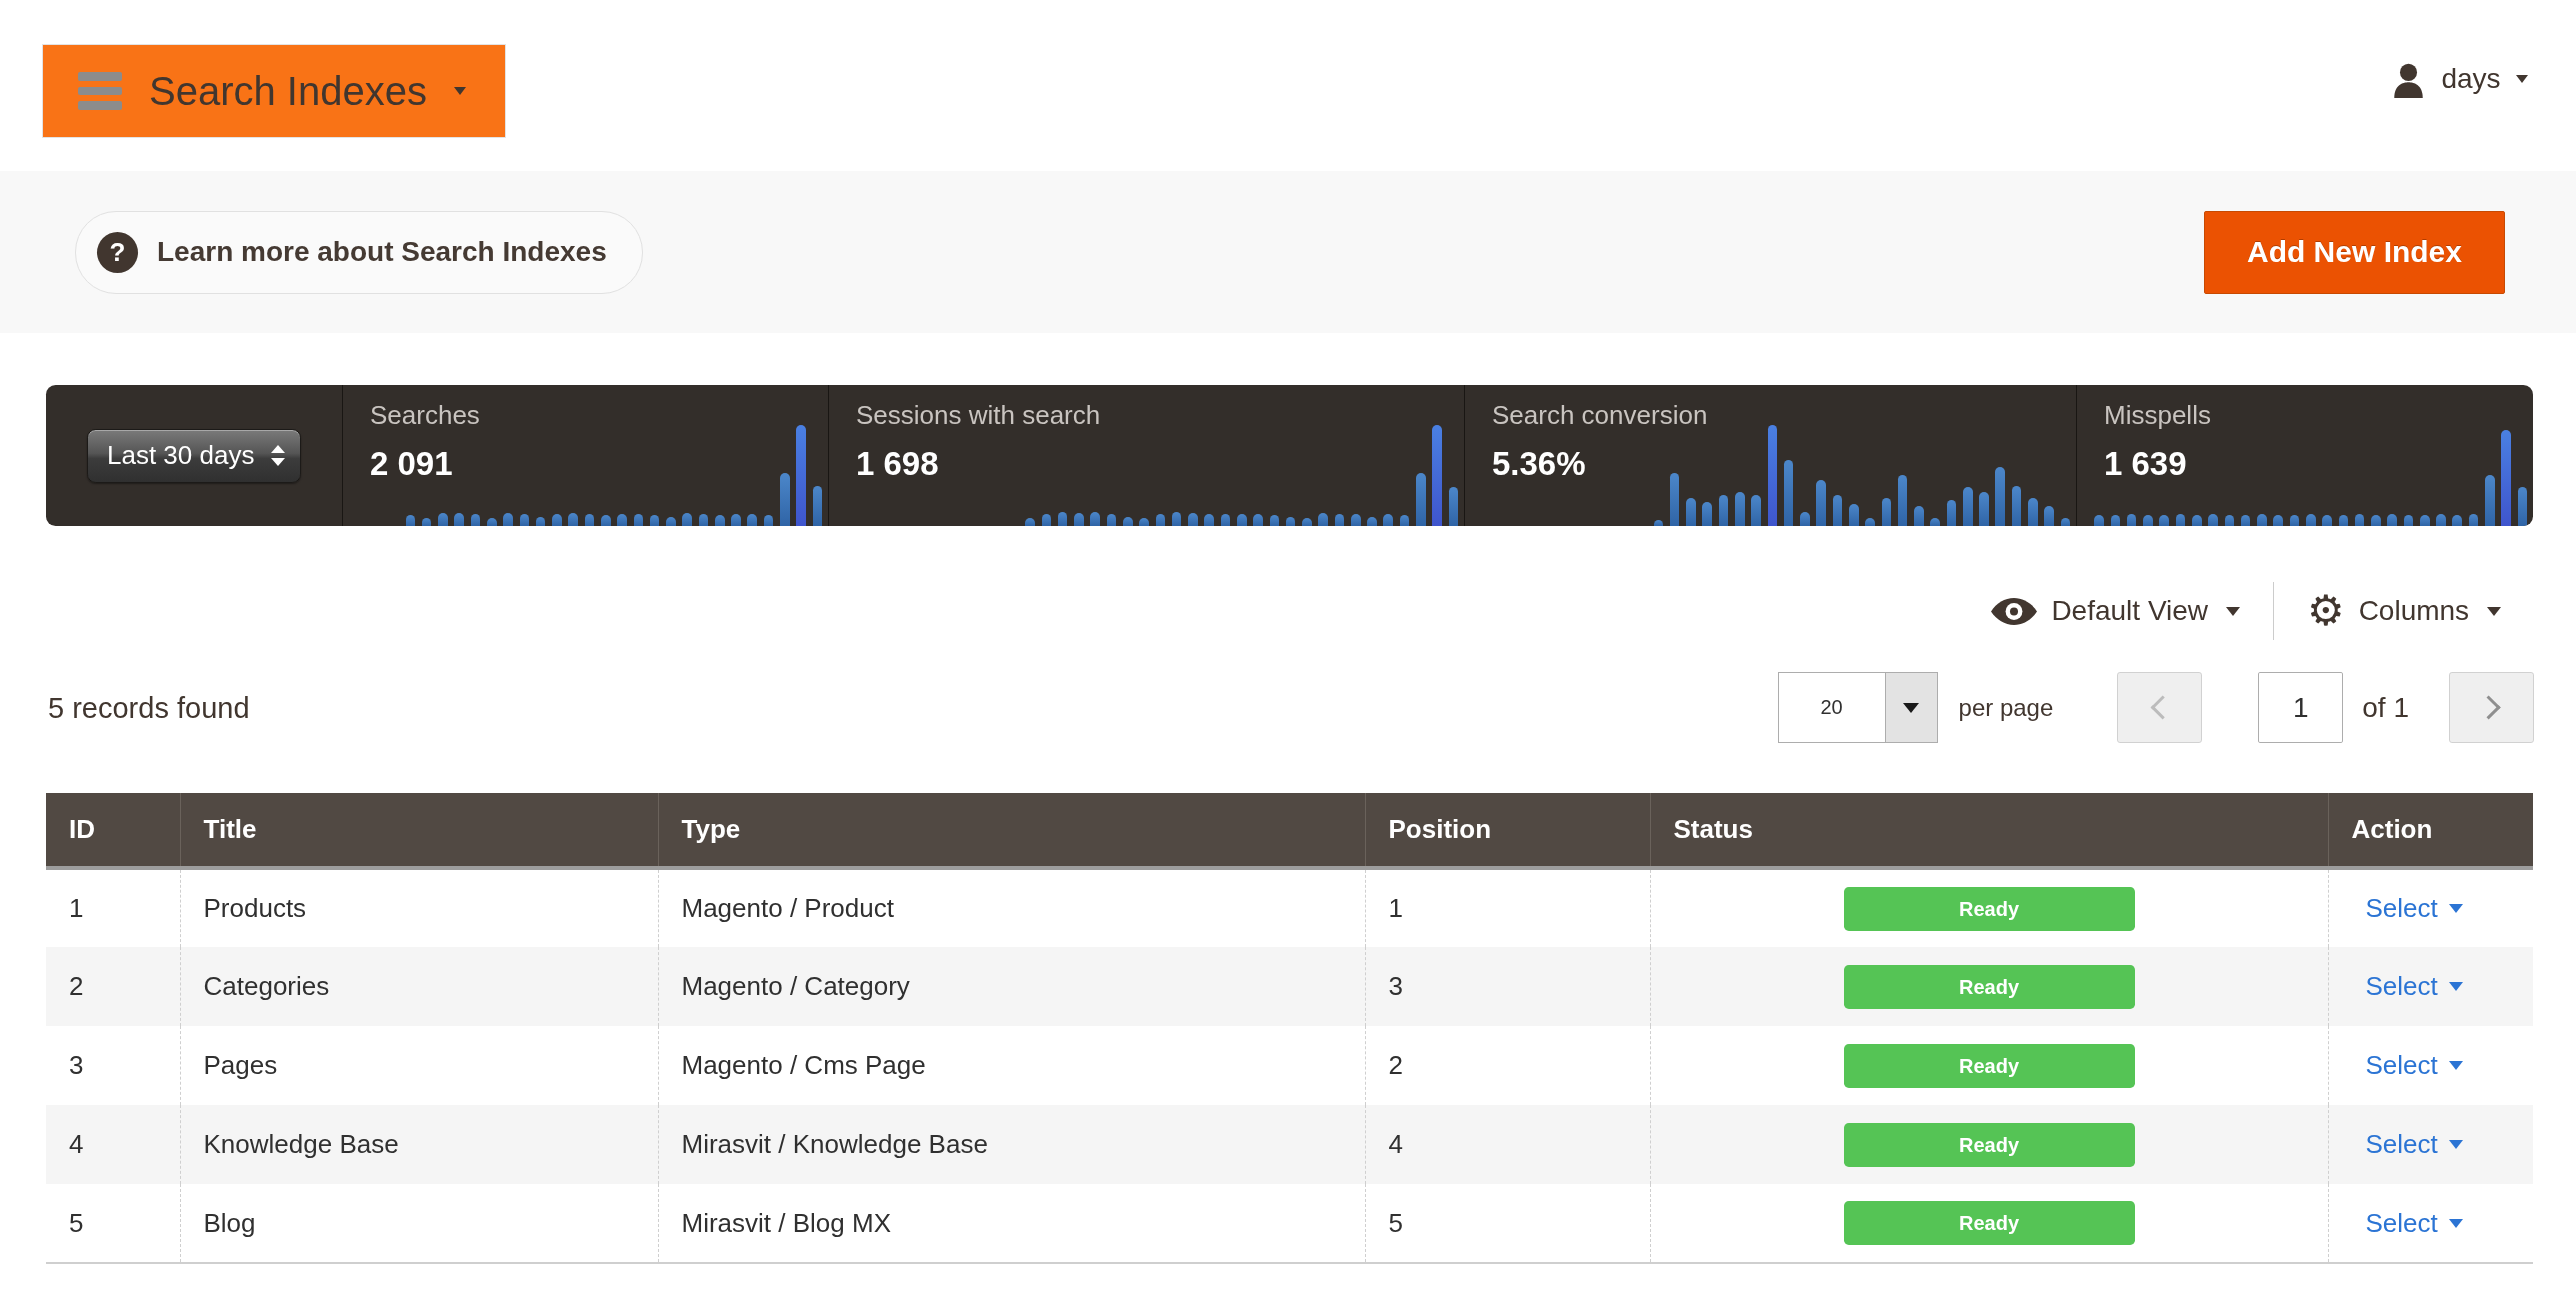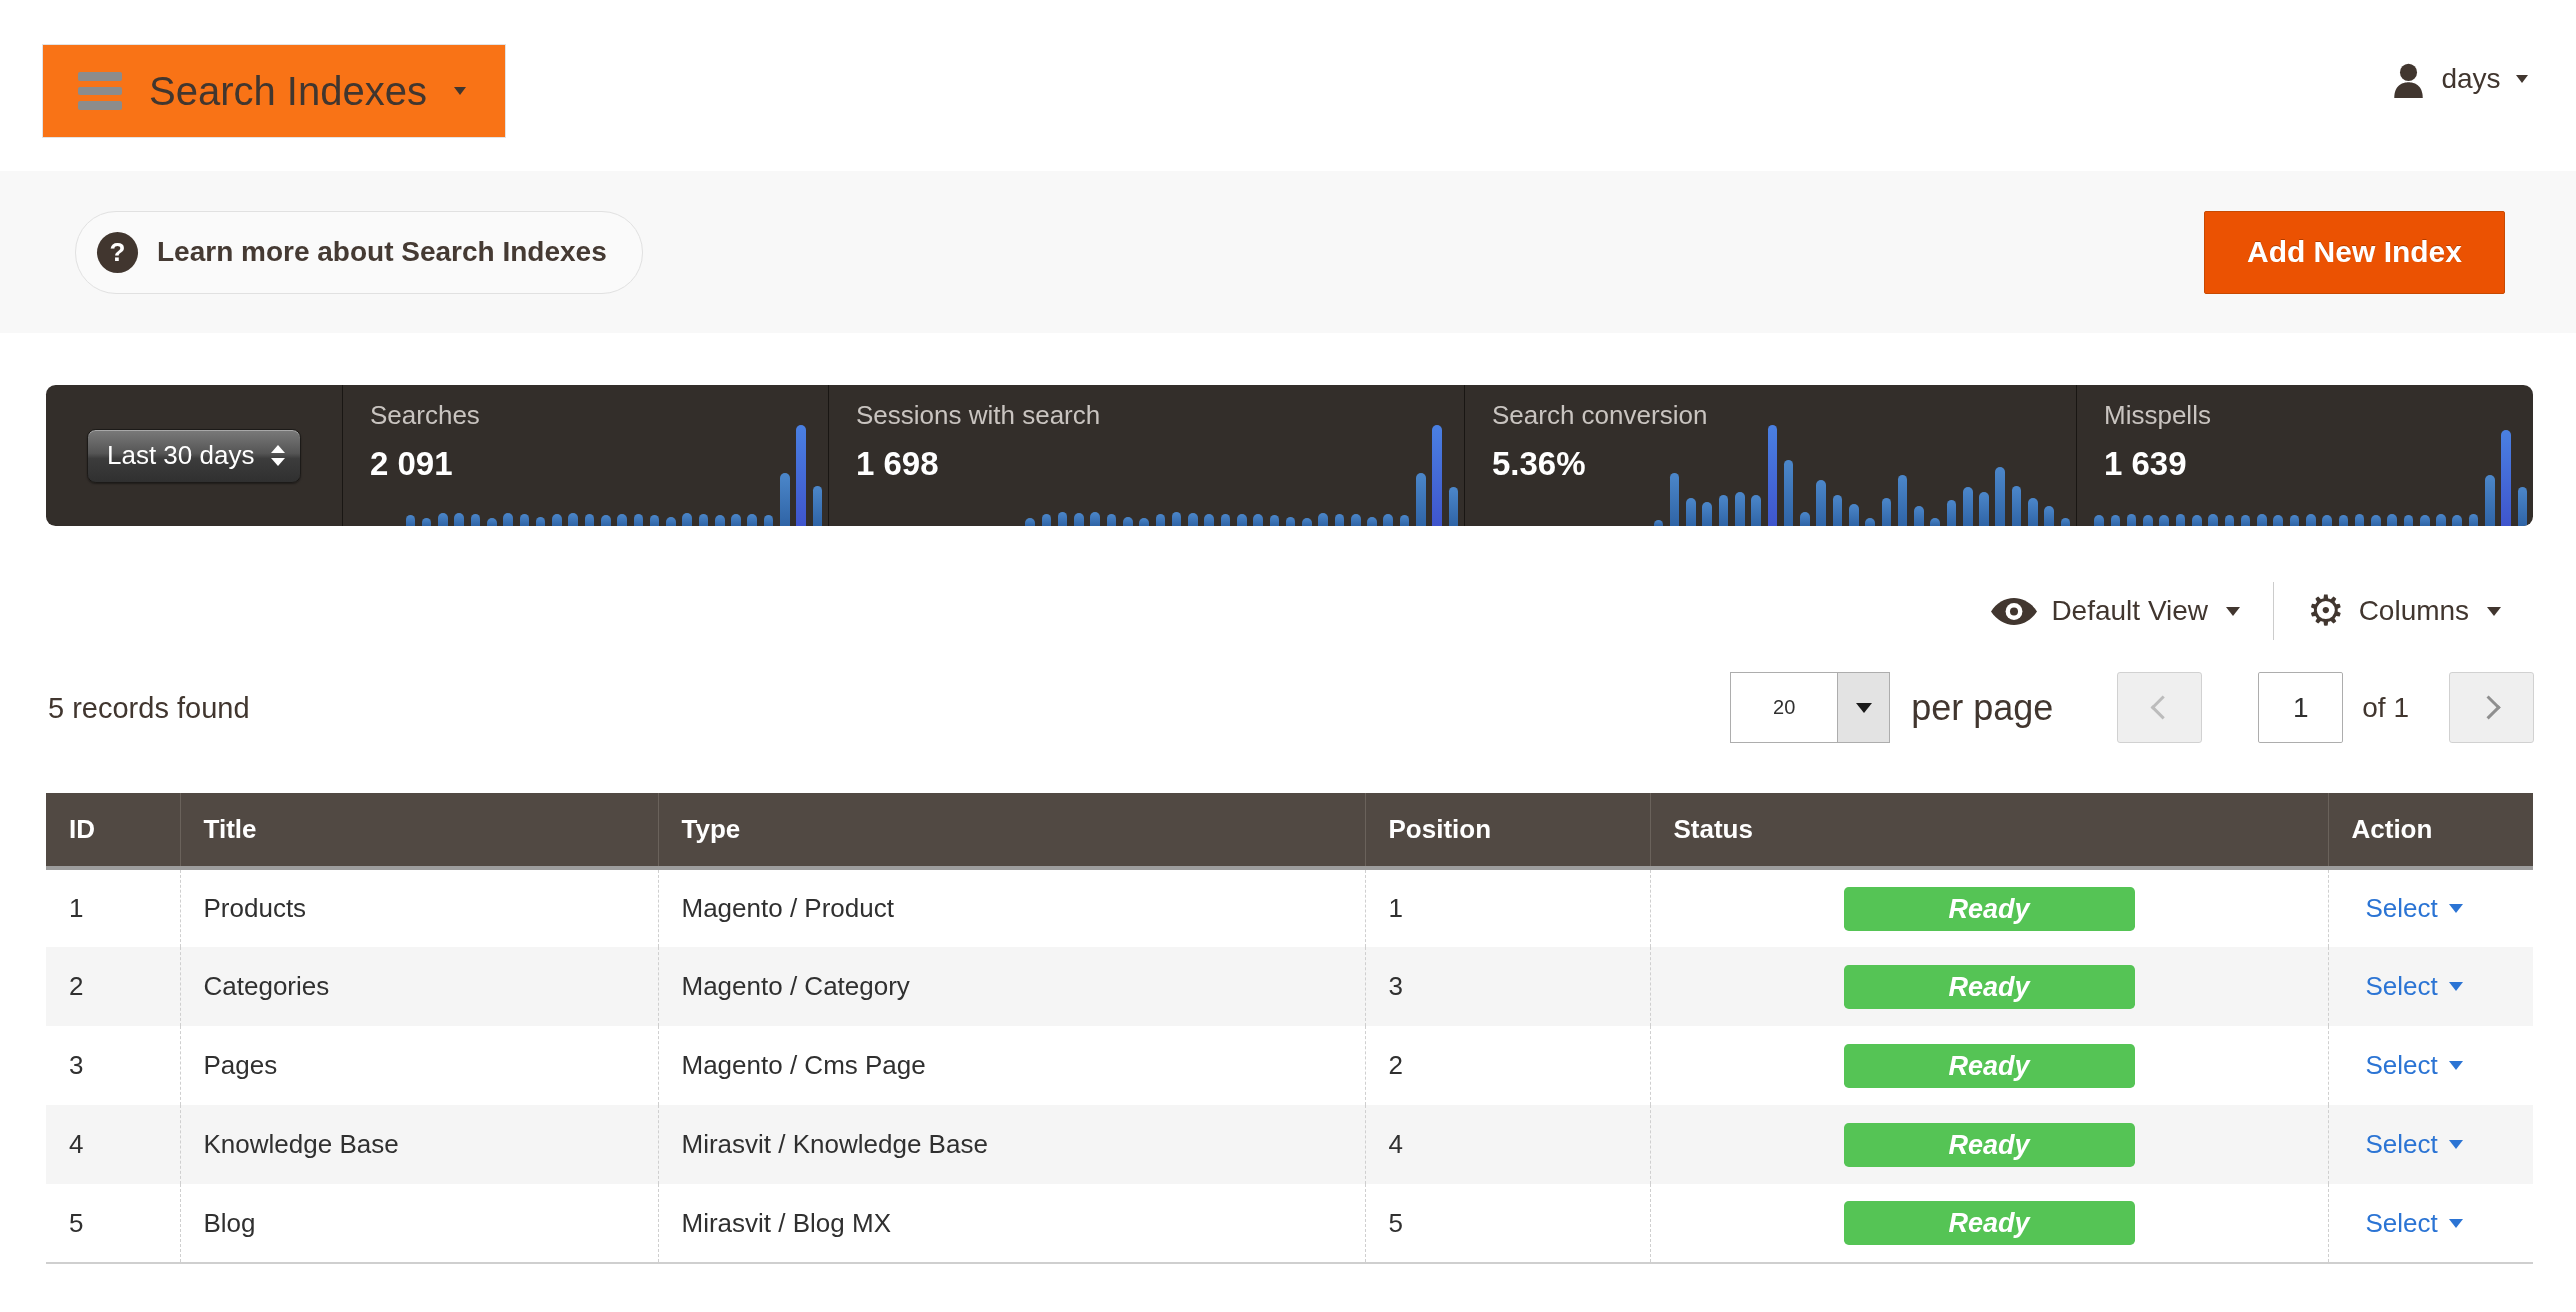--- a/index.html
+++ b/index.html
@@ -83,21 +83,21 @@
   .ctrl .caret { border-left-width:7.7px; border-right-width:7.7px; border-top-width:9.6px; margin-left:3.9px; }
   .gear-glyph { font-family:"DejaVu Sans", sans-serif; font-size:42px; line-height:1; color:#41362f; }
 
   
   .records-found { position:absolute; left:48px; top:692px; font-size:29px; color:#41362f; }
   .pager { position:absolute; right:42px; top:672px; display:flex; align-items:center; }
   .pp-select { width:160px; height:71px; background:#fff; border:1px solid #adadad; display:flex; cursor:pointer; }
   .pp-val { flex:1; display:flex; align-items:center; justify-content:center; font-size:20px; color:#303030; }
   .pp-caret { width:52px; background:#e3e3e3; border-left:1px solid #adadad; display:flex; align-items:center; justify-content:center; }
   .pp-caret i { width:0;height:0;border-left:8.7px solid transparent;border-right:8.7px solid transparent;border-top:10.6px solid #1a1a1a; }
-  .pp-label { font-size:36px; color:#41362f; margin:0 64px 0 21px; }
+  .pp-label { font-size:24px; color:#41362f; margin:0 64px 0 21px; }
   .nav-btn { width:85px; height:71px; background:#efefef; border:1px solid #d1d1d1; border-radius:2.9px;
              display:flex; align-items:center; justify-content:center; cursor:pointer; }
   .chev { width:17.3px; height:17.3px; display:inline-block; }
   .chev.left  { border-left:3.9px solid #bcbcbc; border-bottom:3.9px solid #bcbcbc; transform:rotate(45deg); margin-left:5.8px; }
   .chev.right { border-right:3.9px solid #8f8f8f; border-top:3.9px solid #8f8f8f; transform:rotate(45deg); margin-right:5.8px; }
   .page-input { width:85px; height:71px; border:1px solid #adadad; border-radius:1.9px; text-align:center;
                 font-size:28px; color:#303030; font-family:"Liberation Sans", sans-serif; margin-left:56px; }
   .of-label { font-size:28px; margin:0 40px 0 19px; }
 
   
@@ -109,21 +109,21 @@
     background:#514943; color:#fff; font-size:26px; font-weight:bold; text-align:left;
     height:75px; padding:0 0 0 23px; border-bottom:4.8px solid #9d9d9d; cursor:pointer;
   }
   .grid thead th + th { border-left:1px solid #6a625b; }
   .grid tbody td { height:79px; font-size:26px; color:#303030; padding:0 0 0 23px; vertical-align:middle; background-clip:padding-box; }
   .grid tbody td + td { border-left:1px dashed #cfcfcf; }
   .grid tbody tr.alt td { background:#f5f5f5; }
   .grid td.c-status { text-align:center; padding:0; }
   .badge {
     display:inline-block; min-width:291px; height:44px; line-height:44px; border-radius:4.8px;
-    background:#55c455; color:#fff; font-weight:bold; font-size:27px; text-align:center;font-style:italic;
+    background:#55c455; color:#fff; font-weight:bold; font-size:20px; text-align:center;
   }
   .grid td.c-action { padding-left:37px; }
   .select-link { color:#2b74d4; font-size:26px; display:inline-flex; align-items:center; gap:11.6px; cursor:pointer; text-decoration:none; }
   .select-link .caret { border-left-width:7.7px; border-right-width:7.7px; border-top-width:9.6px; border-top-color:#2b74d4; }
 </style>
 </head>
 <body>
 
 <div class="title-box">
   <span class="burger">

